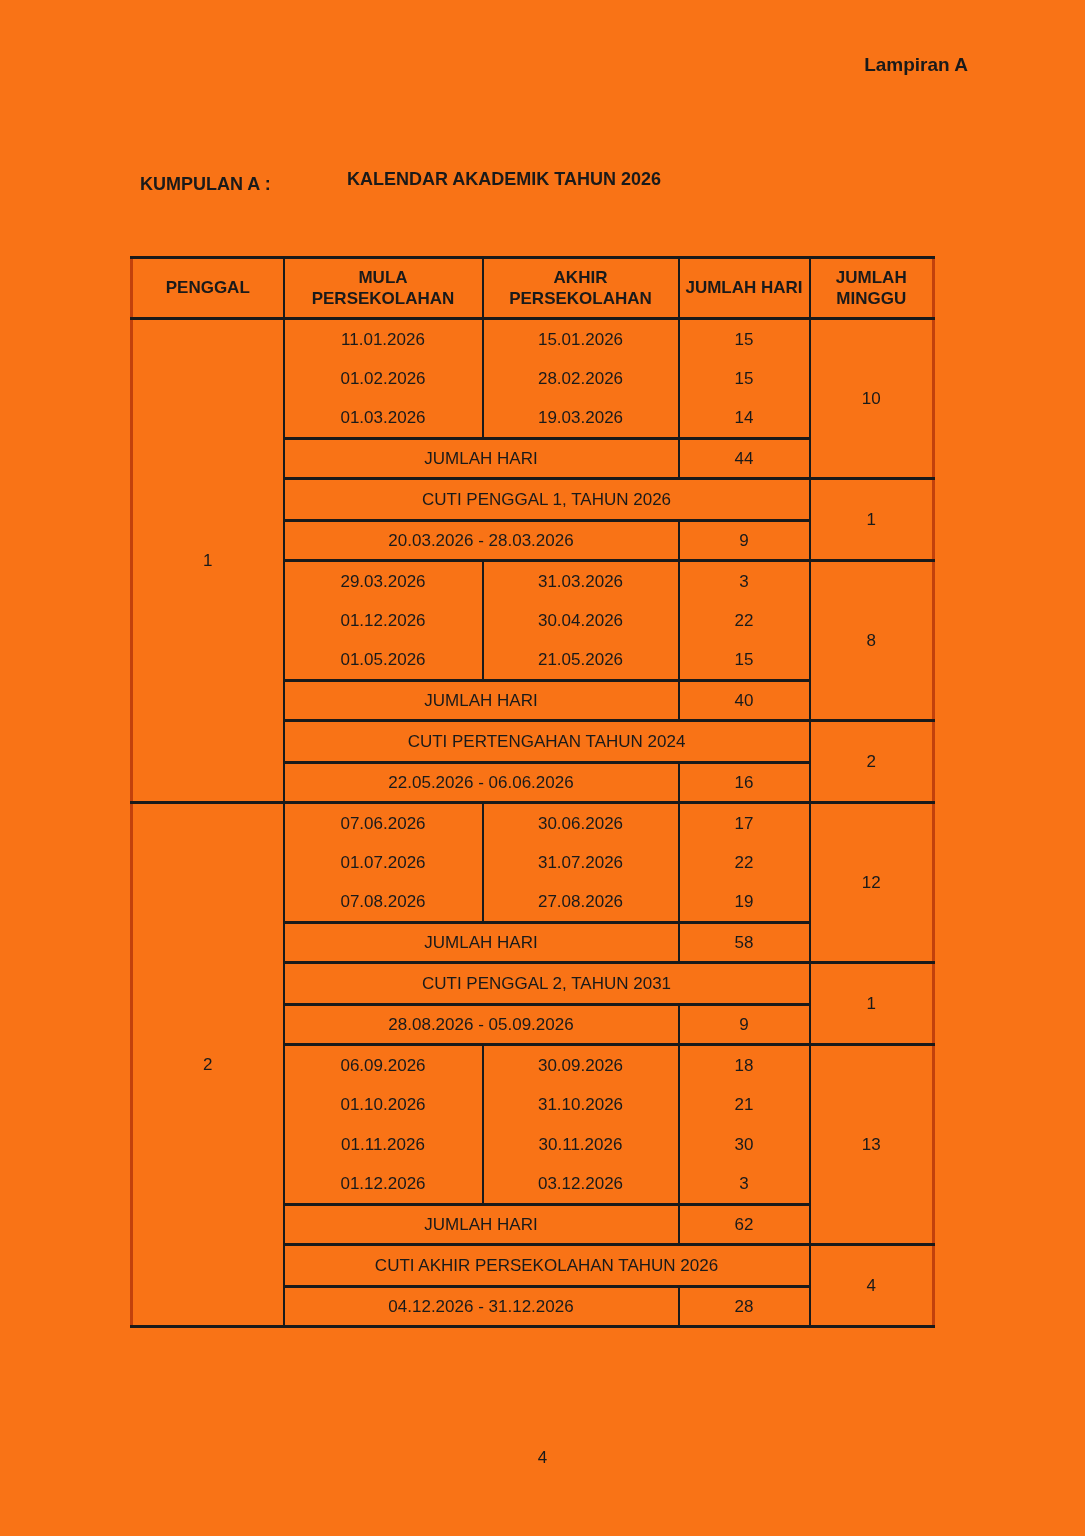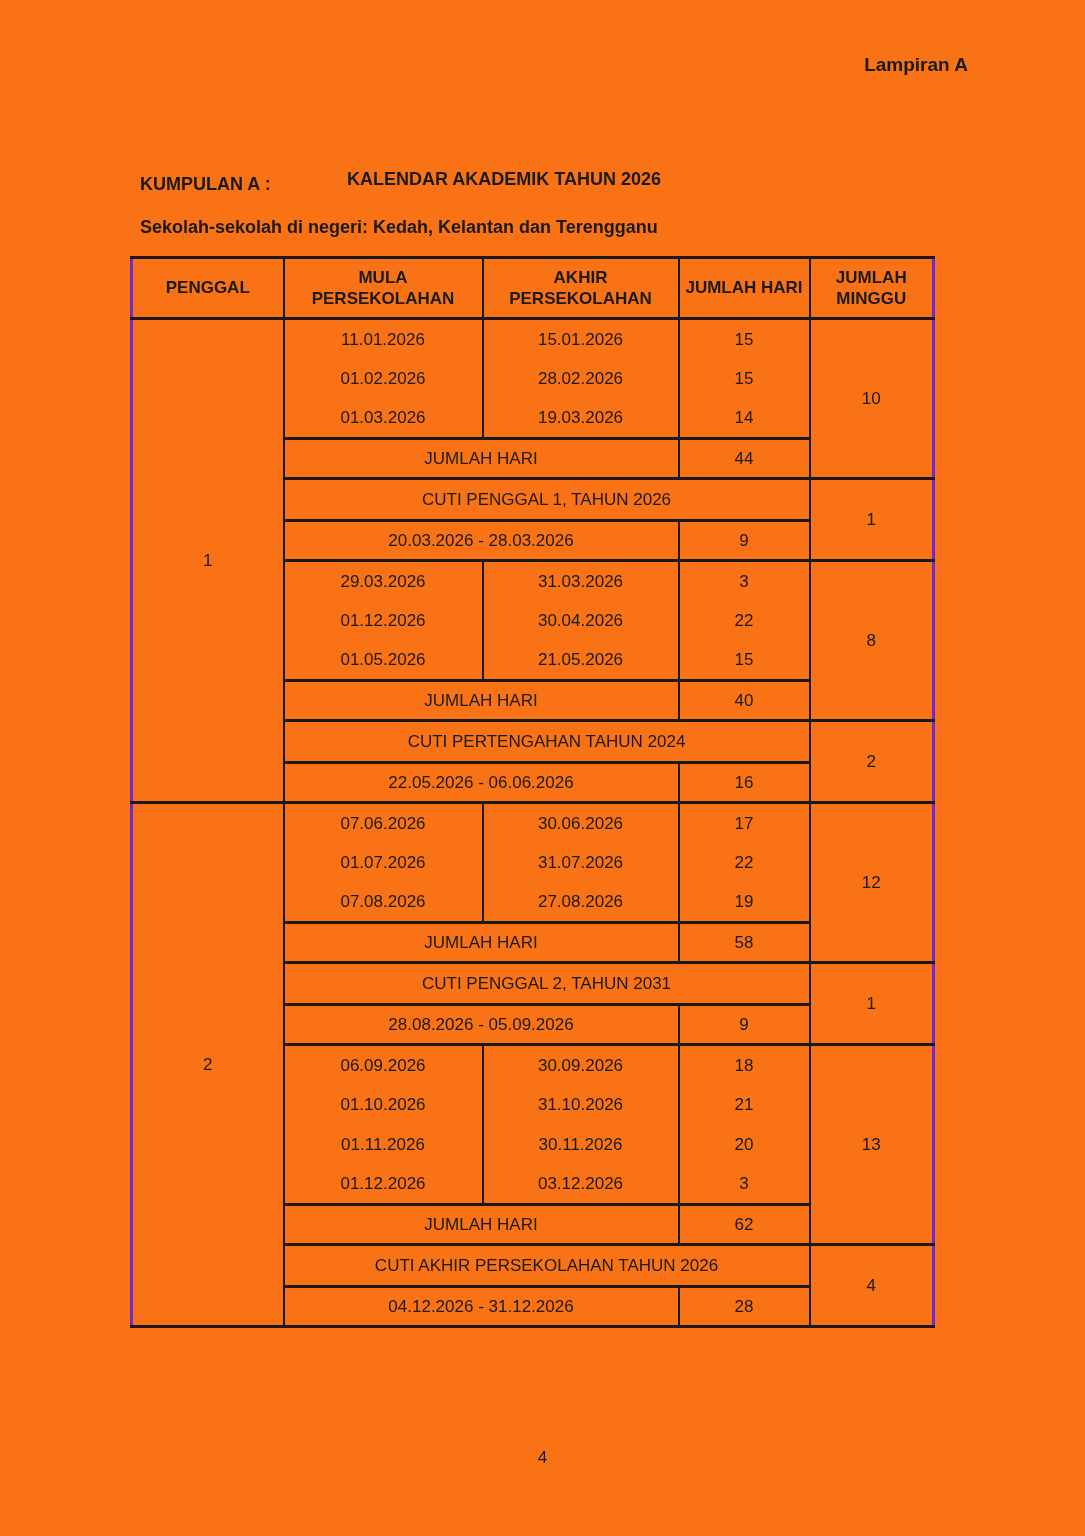--- a/index.html
+++ b/index.html
@@ -44,21 +44,21 @@
   }
   .cal-table-wrap {
     position: absolute;
     left: 130px;
     top: 256px;
   }
   table.cal {
     border-collapse: collapse;
     width: 802px;
     table-layout: fixed;
-    border: 3px solid #6d28d9;
+    border: 3px solid #c2410c;
   }
   table.cal th, table.cal td {
     padding: 0 4px;
     text-align: center;
     vertical-align: middle;
     font-size: 17px;
     line-height: 1.25;
   }
   table.cal th {
     font-weight: bold;
@@ -100,21 +100,20 @@
 </style>
 </head>
 <body>
 
 <div class="page">
 
   <div class="corner-label">Lampiran A</div>
 
   <div class="doc-title">KALENDAR AKADEMIK TAHUN 2026</div>
   <div class="group-label">KUMPULAN A :</div>
-  <div class="subtitle">Sekolah-sekolah di negeri: Kedah, Kelantan dan Terengganu</div>
 
   <div class="cal-table-wrap">
     <table class="cal">
       <colgroup>
         <col style="width:152px">
         <col style="width:199px">
         <col style="width:196px">
         <col style="width:131px">
         <col style="width:124px">
       </colgroup>
@@ -228,21 +227,21 @@
           <td rowspan="5">13</td>
         </tr>
         <tr class="row-date">
           <td class="cell-borderless-v">01.10.2026</td>
           <td class="cell-borderless-v">31.10.2026</td>
           <td class="cell-borderless-v">21</td>
         </tr>
         <tr class="row-date">
           <td class="cell-borderless-v">01.11.2026</td>
           <td class="cell-borderless-v">30.11.2026</td>
-          <td class="cell-borderless-v">20</td>
+          <td class="cell-borderless-v">30</td>
         </tr>
         <tr class="row-date">
           <td class="cell-borderless-v">01.12.2026</td>
           <td class="cell-borderless-v">03.12.2026</td>
           <td class="cell-borderless-v">3</td>
         </tr>
         <tr class="row-total">
           <td colspan="2">JUMLAH HARI</td>
           <td>62</td>
         </tr>

